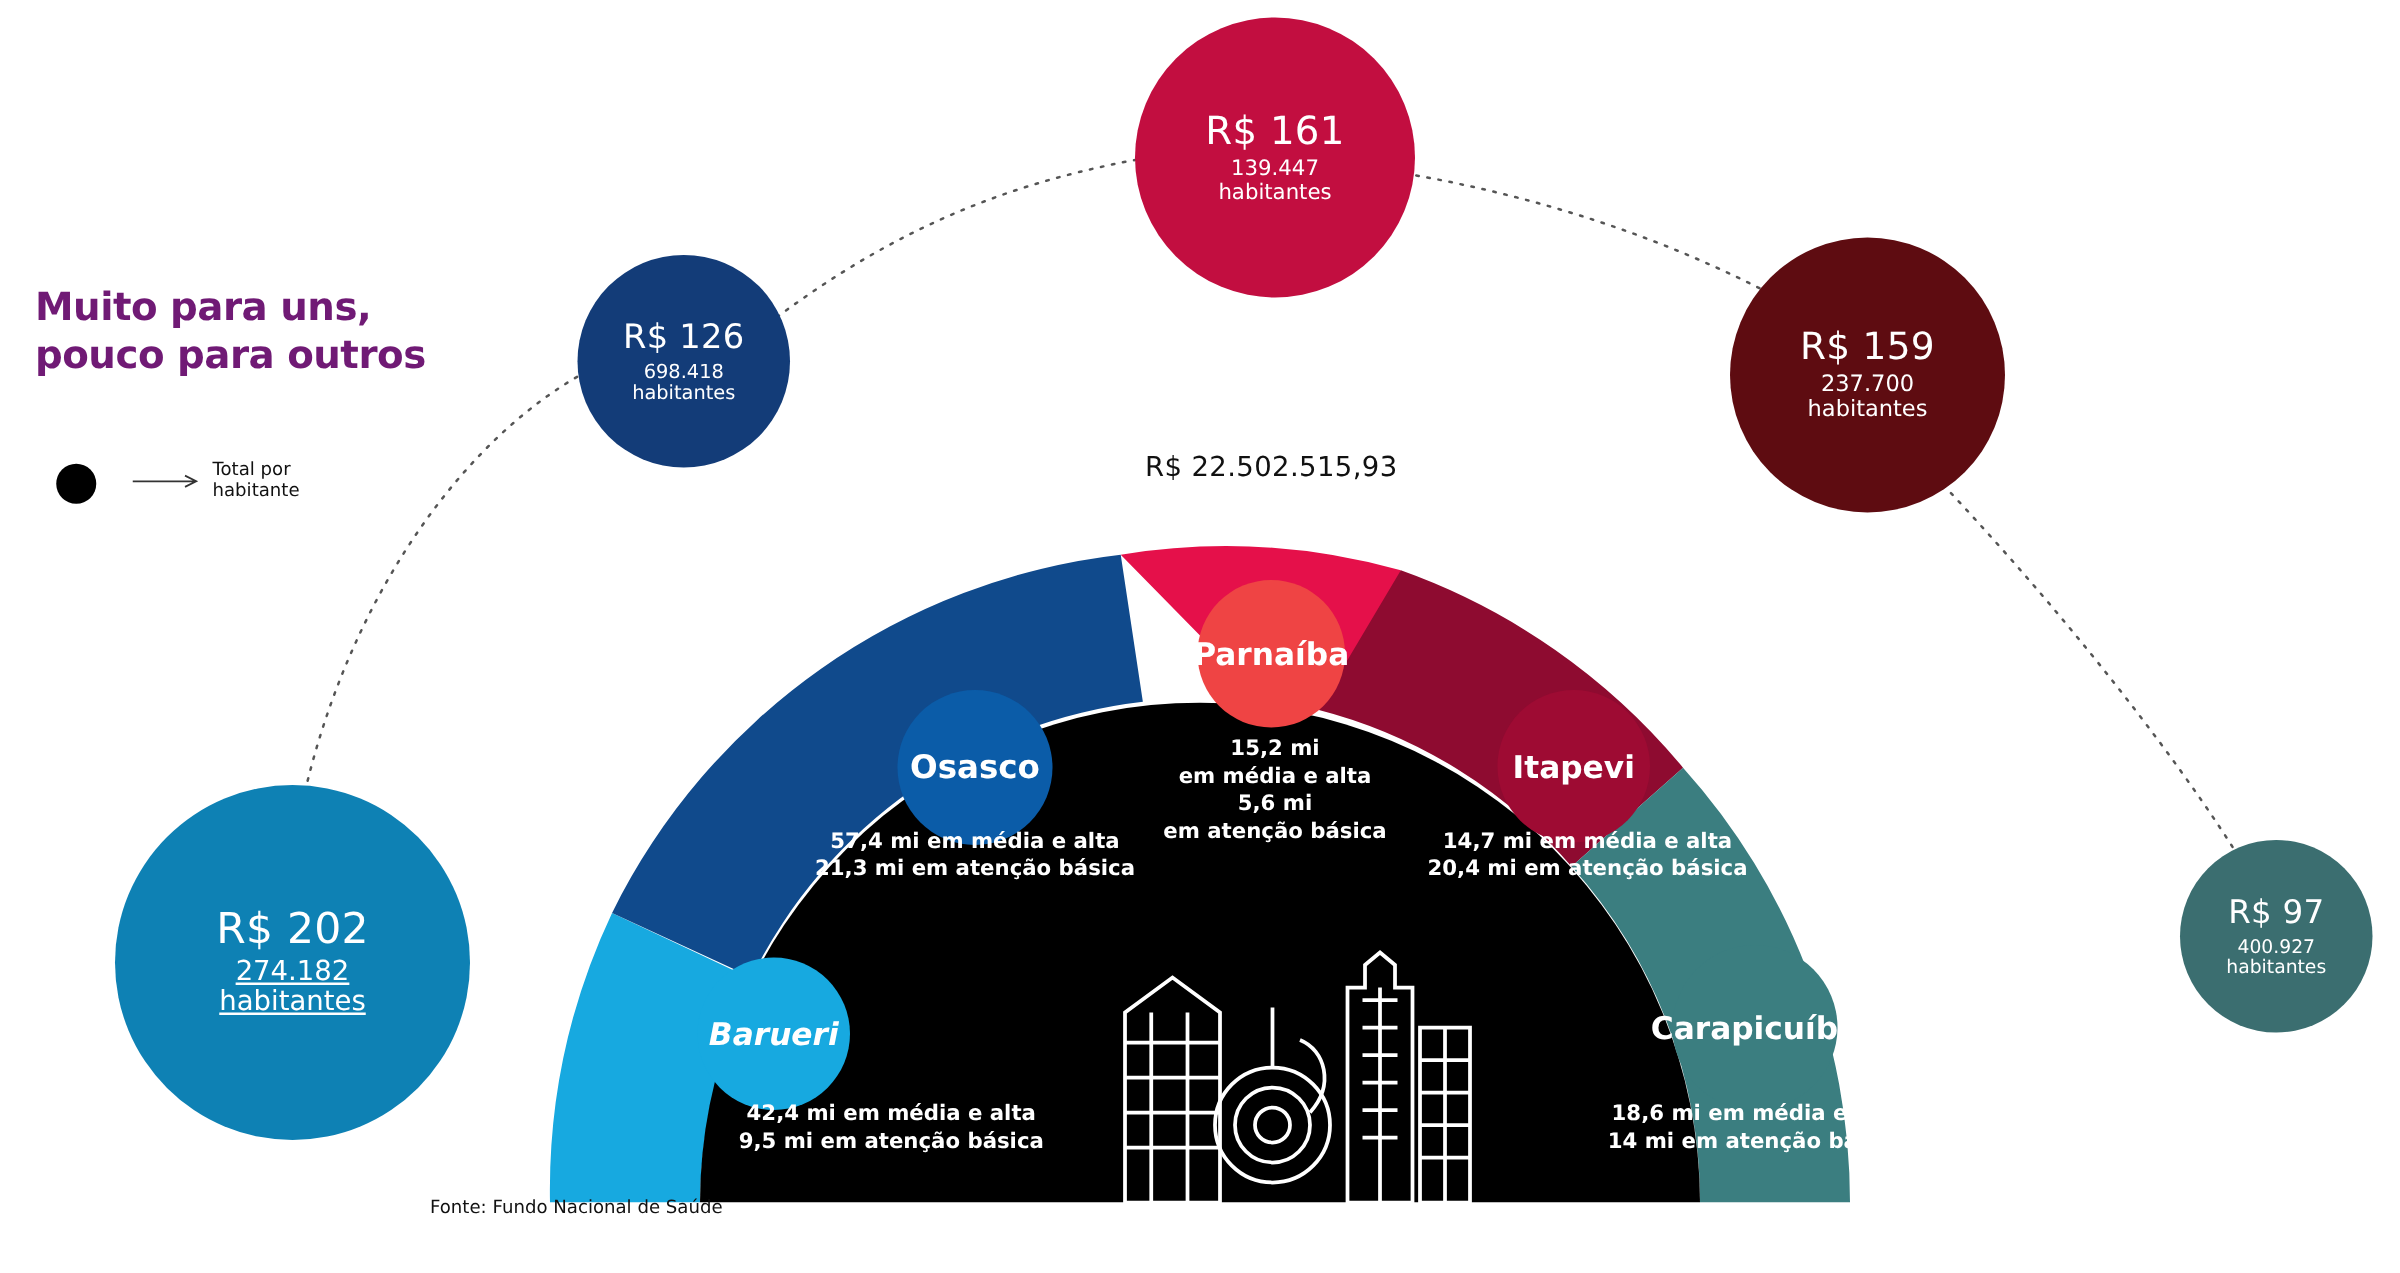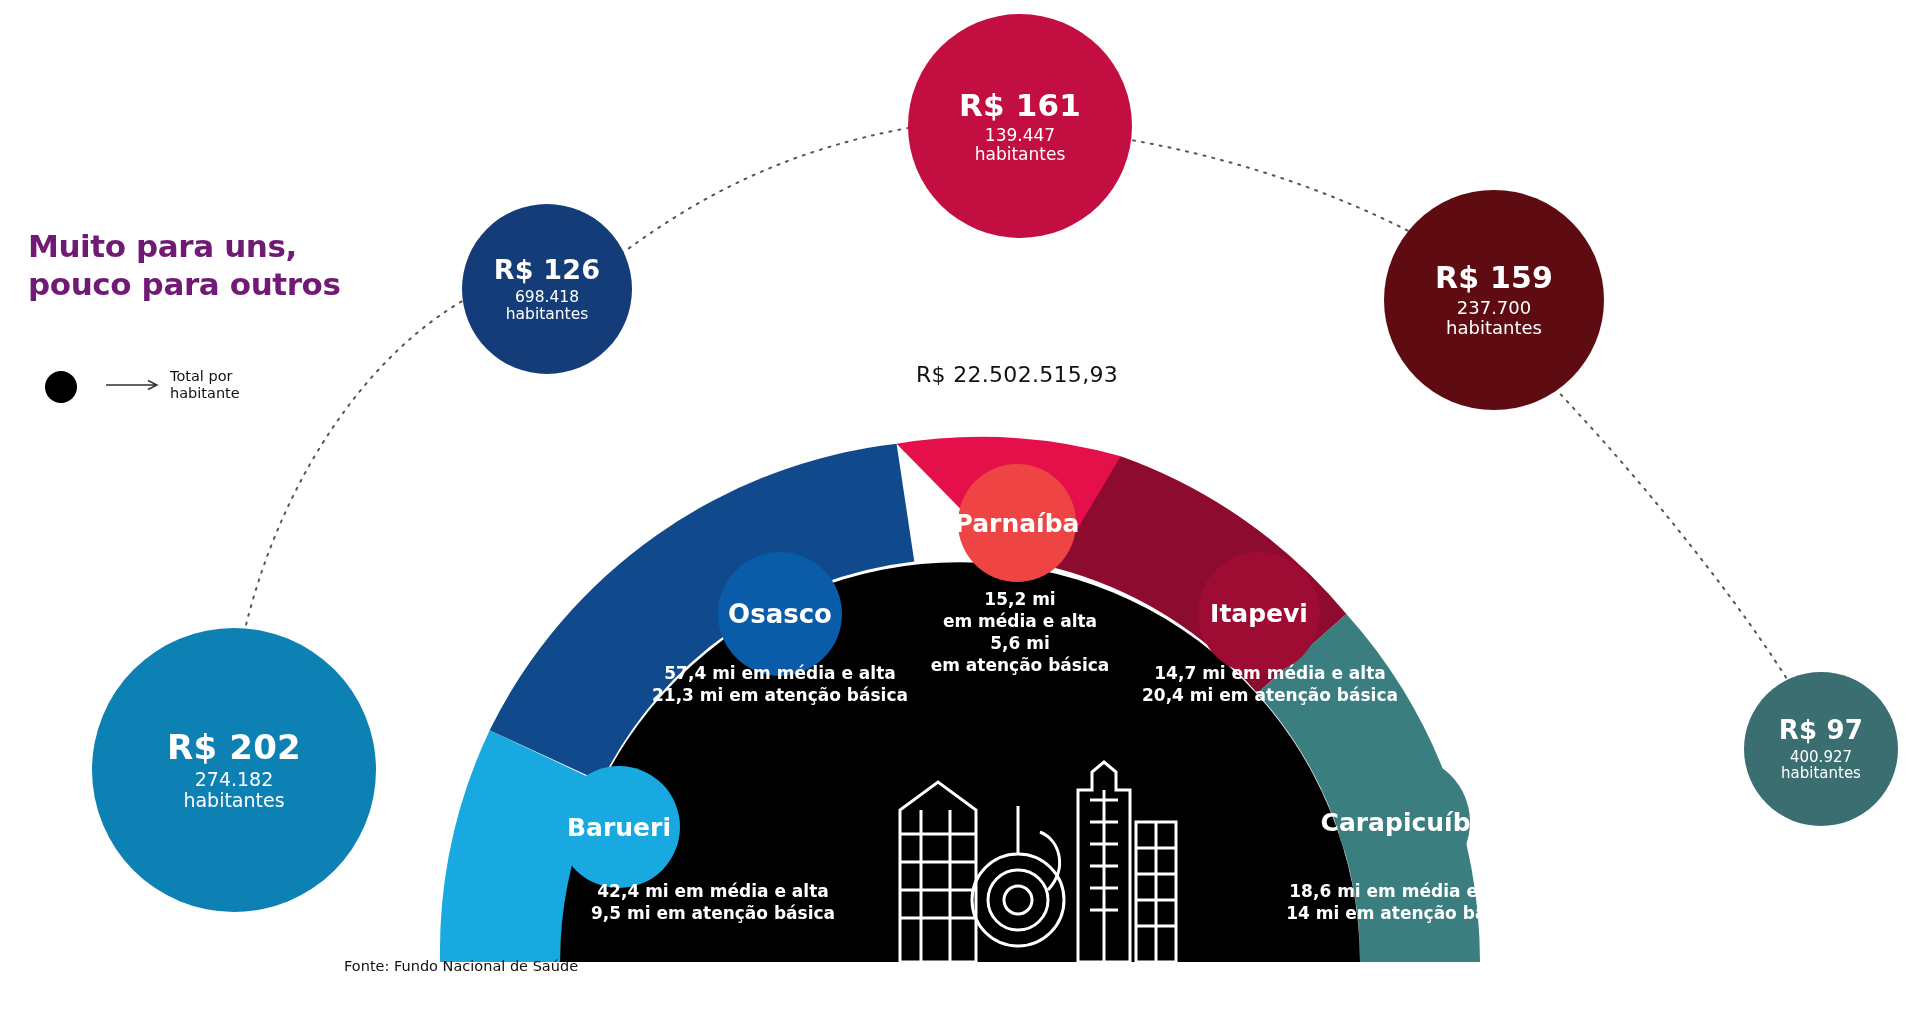--- a/index.html
+++ b/index.html
@@ -88,21 +88,21 @@
     border-radius: 50%;
     color: #ffffff;
     display: flex;
     flex-direction: column;
     align-items: center;
     justify-content: center;
     text-align: center;
     line-height: 1.08;
   }
   .bubble .amount {
-    font-weight: 700;
+    font-weight: 400;
     letter-spacing: 0.2px;
     white-space: nowrap;
   }
   .bubble .pop {
     font-weight: 400;
     white-space: pre-line;
     margin-top: 4px;
     line-height: 1.1;
   }
 
@@ -249,21 +249,21 @@
   </div>
 
   <div class="bubble" style="left:1384px; top:190px; width:220px; height:220px; background:#5E0C11;">
     <div class="amount" style="font-size:30px;">R$ 159</div>
     <div class="pop" style="font-size:18px;">237.700
 habitantes</div>
   </div>
 
   <div class="bubble" style="left:92px; top:628px; width:284px; height:284px; background:#0E81B4;">
     <div class="amount" style="font-size:34px;">R$ 202</div>
-    <div class="pop" style="font-size:19px;">274.182
+    <div class="pop" style="font-size:22px;text-decoration:underline;">274.182
 habitantes</div>
   </div>
 
   <div class="bubble" style="left:1744px; top:672px; width:154px; height:154px; background:#3B6E70;">
     <div class="amount" style="font-size:26px;">R$ 97</div>
     <div class="pop" style="font-size:15px;">400.927
 habitantes</div>
   </div>
 
   <div id="arc-label-top" style="left:916px; top:362px;">R$ 22.502.515,93</div>
@@ -283,21 +283,21 @@
   <div class="city-circle" style="left:958px; top:464px; width:118px; height:118px; background:#ef4444; font-size:25px;">Parnaíba</div>
   <div class="city-stats" style="left:880px; top:588px; width:280px;">15,2 mi
 em média e alta
 5,6 mi
 em atenção básica</div>
 
   <div class="city-circle" style="left:1198px; top:552px; width:122px; height:122px; background:#9E0B33; font-size:25px;">Itapevi</div>
   <div class="city-stats" style="left:1100px; top:662px; width:340px;">14,7 mi  em média e alta
 20,4 mi em atenção básica</div>
 
-  <div class="city-circle" style="left:558px; top:766px; width:122px; height:122px; background:#17A9E0; font-size:25px;">Barueri</div>
+  <div class="city-circle" style="left:558px; top:766px; width:122px; height:122px; background:#17A9E0; font-size:25px;font-style:italic;">Barueri</div>
   <div class="city-stats" style="left:548px; top:880px; width:330px;">42,4 mi em média e alta
 9,5 mi em atenção básica</div>
 
   <div class="city-circle" style="left:1338px; top:756px; width:132px; height:132px; background:#3B7E80; font-size:25px;">Carapicuíba</div>
   <div class="city-stats" style="left:1240px; top:880px; width:330px;">18,6 mi em média e alta
 14 mi em atenção básica</div>
 
   <div id="source-note">Fonte: Fundo Nacional de Saúde</div>
 
 </div>

